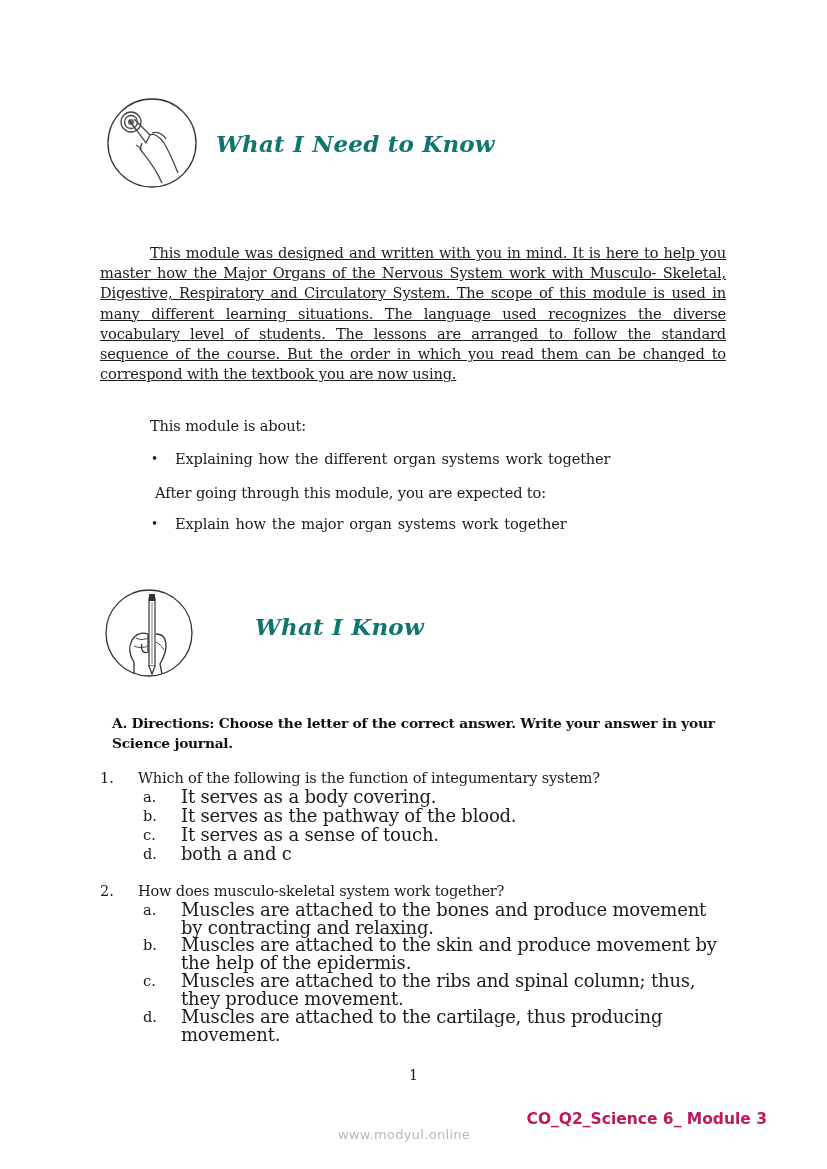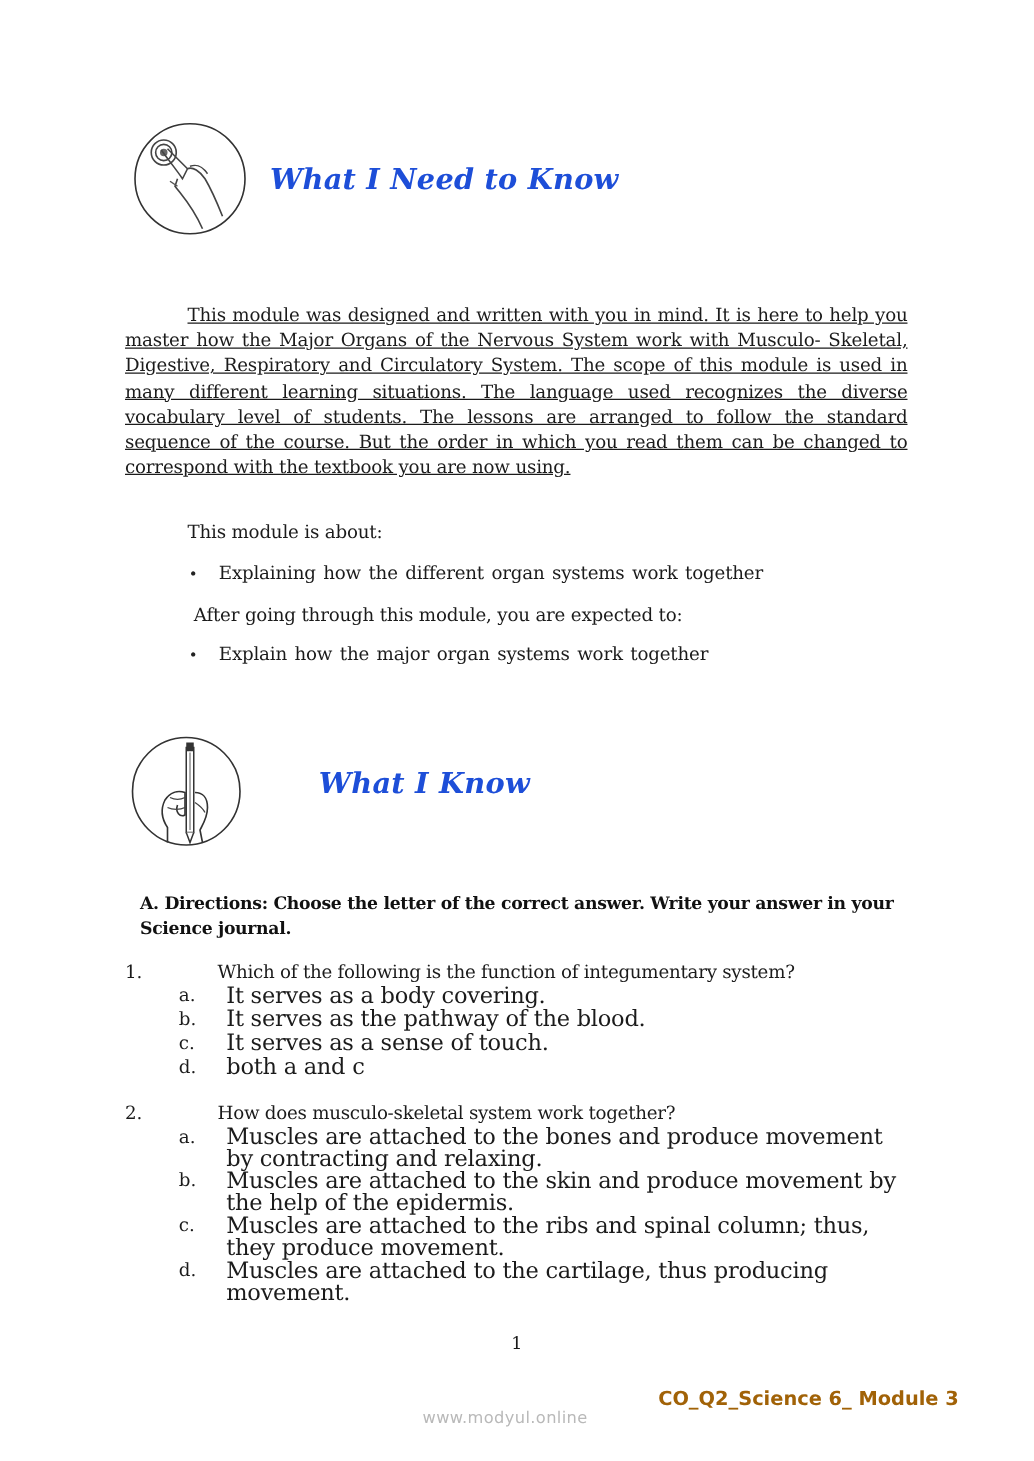--- a/index.html
+++ b/index.html
@@ -3,43 +3,43 @@
   <meta charset="utf-8">
   <style>
     html, body { margin: 0; padding: 0; background: #ffffff; }
     body {
       width: 827px; height: 1169px; position: relative; overflow: hidden;
       font-family: "DejaVu Serif", serif; color: #1a1a1a;
     }
     .icon-circle { position: absolute; }
     .section-title {
       position: absolute; font-family: "DejaVu Serif", serif;
-      font-weight: bold; font-style: italic; font-size: 23px; color: #1d4ed8;
+      font-weight: bold; font-style: italic; font-size: 23px; color: #0f766e;
       letter-spacing: 0.2px;
     }
     .para {
       position: absolute; left: 100px; width: 626px;
       font-family: "DejaVu Serif", serif; font-size: 14.6px; line-height: 20.2px;
       text-align: justify; color: #1b1b1b; letter-spacing: -0.15px;
     }
     .para .first { text-indent: 50px; display: block; }
     .line { position: absolute; font-family: "DejaVu Serif", serif; font-size: 14.6px; color: #1b1b1b; white-space: nowrap; letter-spacing: -0.15px; }
     .bullet { position: absolute; font-size: 12px; color: #222; }
     .directions {
       position: absolute; left: 112px; width: 630px;
       font-family: "DejaVu Serif", serif; font-weight: bold; font-size: 13.8px; line-height: 20px; color: #111;
       letter-spacing: -0.25px;
     }
     .q-num { position: absolute; left: 100px; font-size: 14.6px; }
-    .q-text { position: absolute; left: 138px; font-size: 14.6px; white-space: nowrap; letter-spacing: -0.2px; margin-left: 36px; }
+    .q-text { position: absolute; left: 138px; font-size: 14.6px; white-space: nowrap; letter-spacing: -0.2px; }
     .opt-letter { position: absolute; left: 143px; font-size: 14.6px; }
     .opt-text { position: absolute; left: 181px; width: 545px; font-size: 18px; line-height: 18px; letter-spacing: -0.2px; }
     .q-num, .q-text, .opt-letter, .opt-text { font-family: "DejaVu Serif", serif; color: #1b1b1b; }
     .page-number { position: absolute; left: 409px; top: 1067px; font-size: 14px; font-family: "DejaVu Serif", serif; }
-    .footer-code { position: absolute; right: 60px; top: 1110px; font-family: "DejaVu Sans", sans-serif; font-weight: bold; font-size: 15.5px; color: #a16207; white-space: nowrap; }
+    .footer-code { position: absolute; right: 60px; top: 1110px; font-family: "DejaVu Sans", sans-serif; font-weight: bold; font-size: 15.5px; color: #be185d; white-space: nowrap; }
     .watermark { position: absolute; left: 338px; top: 1127px; font-family: "DejaVu Sans", sans-serif; font-size: 13px; color: #b9b9b9; white-space: nowrap; letter-spacing: 0.3px; }
   </style>
 </head>
 <body>
 
 <div class="icon-circle" style="left:106px; top:97px; width:92px; height:92px;">
   <svg width="92" height="92" viewBox="0 0 92 92">
     <circle cx="46" cy="46" r="44" fill="none" stroke="#333" stroke-width="1.3"></circle>
     <circle cx="25" cy="25" r="10" fill="none" stroke="#444" stroke-width="1.3"></circle>
     <circle cx="25" cy="25" r="6.5" fill="none" stroke="#444" stroke-width="1.3"></circle>

